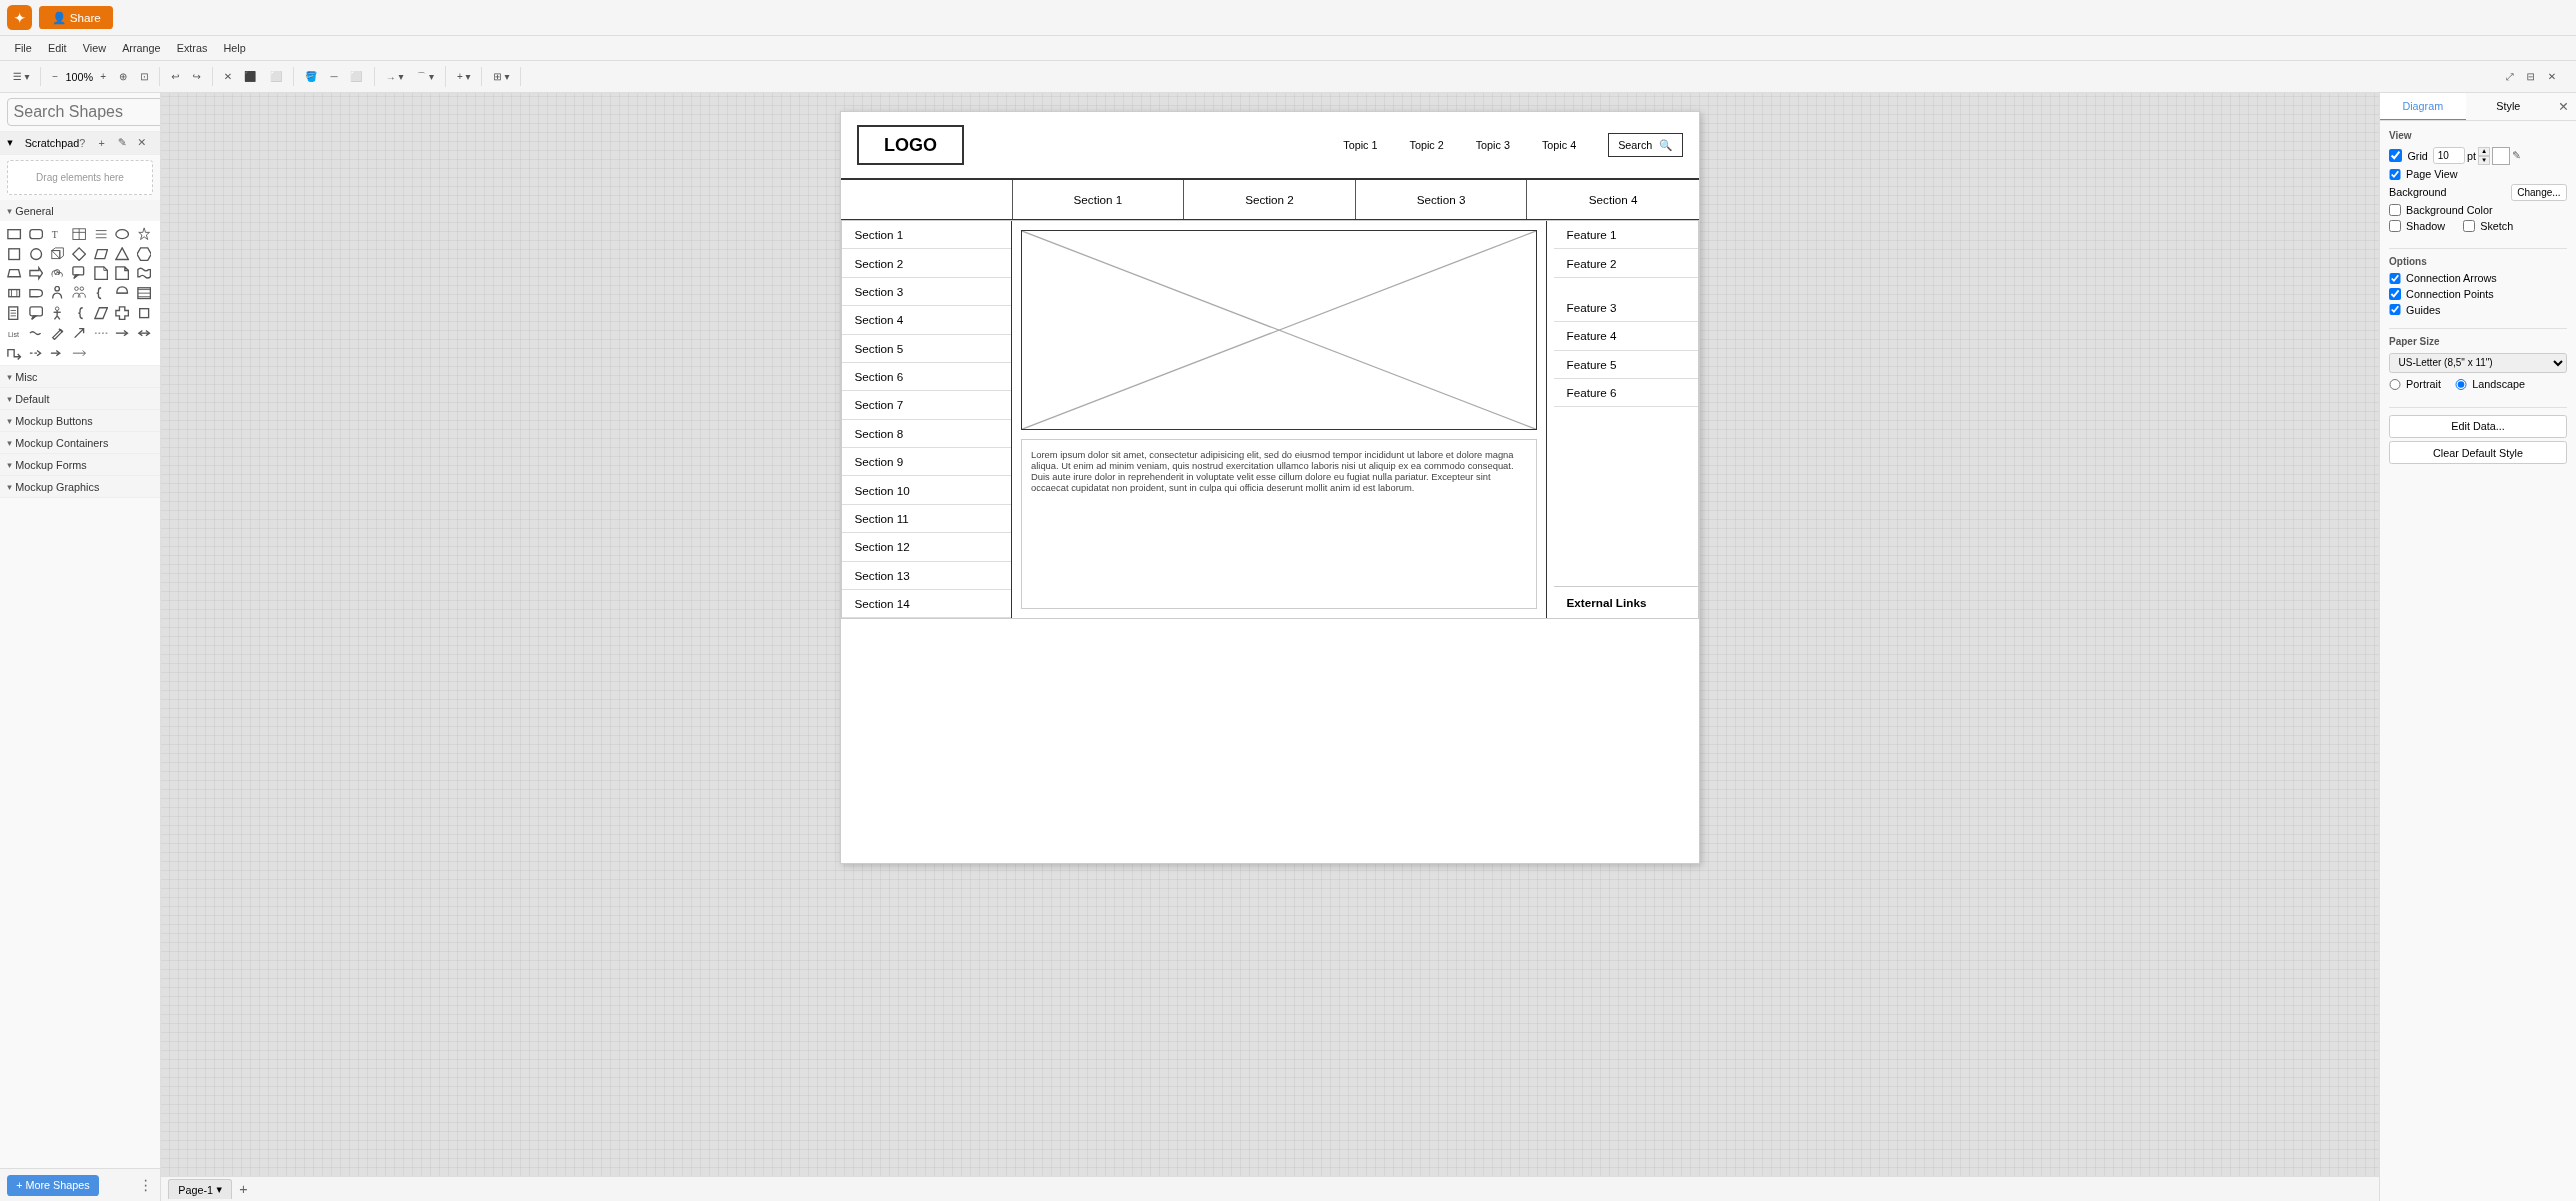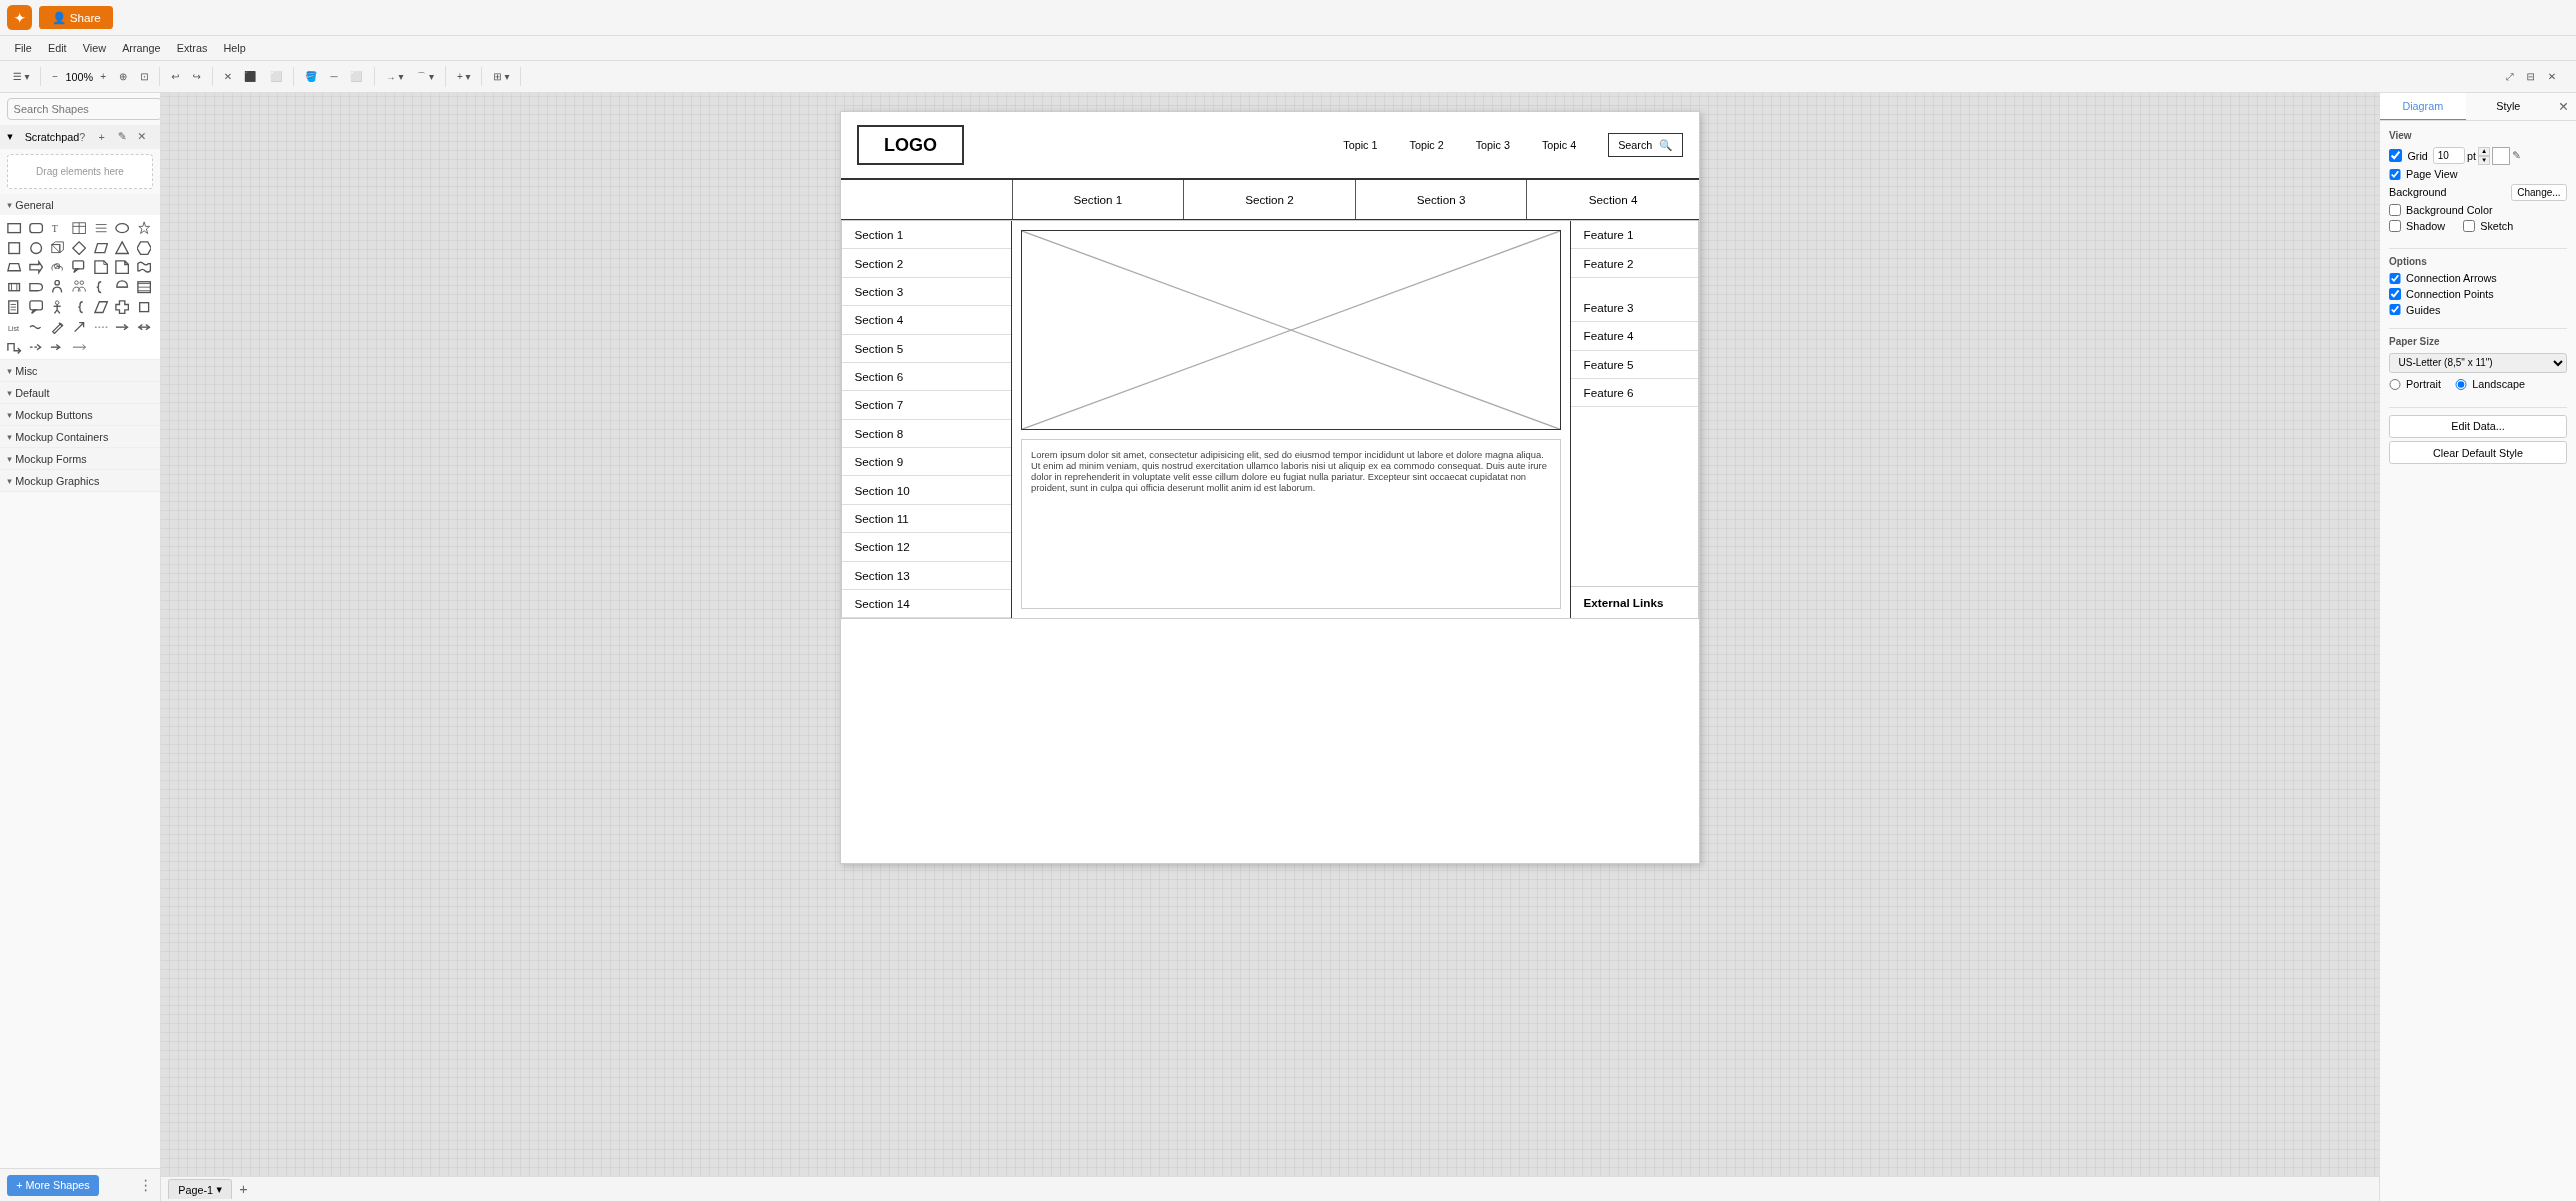--- a/index.html
+++ b/index.html
@@ -152,21 +152,21 @@
     <button class="tb-btn">⤢</button>
     <button class="tb-btn">⊟</button>
     <button class="tb-btn">✕</button>
   </div>
 </div>
 
 <div id="main">
 
   <div id="left-panel">
     <div id="search-shapes">
-      <input id="search-input" class="tb-btn" type="text" style="flex: 1 1 0%; border: 0.9px solid rgb(204, 204, 204); border-radius: 4px; padding: 3.6px 5.4px; font-size: 11px;" placeholder="Search Shapes">
+      <input id="search-input" class="tb-btn" type="text" style="flex: 1 1 0%; border: 0.9px solid rgb(204, 204, 204); border-radius: 4px; padding: 3.6px 5.4px; font-size: 16px;" placeholder="Search Shapes">
 
     </div>
 
     <div id="scratchpad-header" style="display:flex;align-items:center;padding:4.5px 7.2px;background:#f0f0f0;border-bottom:0.9px solid #eee;font-size:10.8px;font-weight:500;">
       <span style="margin-right:1.8px;">▾</span>
       <span style="flex:1;">Scratchpad</span>
       <span style="cursor:pointer;color:#666;margin-right:3.6px;">?</span>
       <span style="cursor:pointer;color:#666;margin-right:3.6px;">+</span>
       <span style="cursor:pointer;color:#666;margin-right:3.6px;">✎</span>
       <span style="cursor:pointer;color:#666;">✕</span>
@@ -538,21 +538,21 @@
                 <div style="flex:1;border:1.8px solid #333;margin:9px;position:relative;min-height:179px;">
                   <svg width="100%" height="100%" style="position:absolute;top:0;left:0;" preserveAspectRatio="none" viewBox="0 0 572 224">
                     <line x1="0" y1="0" x2="100%" y2="100%" stroke="#aaa" stroke-width="1.5"></line>
                     <line x1="100%" y1="0" x2="0" y2="100%" stroke="#aaa" stroke-width="1.5"></line>
                   </svg>
                 </div>
 
                 <div style="height:170px;margin:0 9px 9px 9px;border:0.9px solid #ccc;padding:9px;font-size:9.4px;color:#444;overflow:hidden;font-family:Arial,sans-serif;">Lorem ipsum dolor sit amet, consectetur adipisicing elit, sed do eiusmod tempor incididunt ut labore et dolore magna aliqua. Ut enim ad minim veniam, quis nostrud exercitation ullamco laboris nisi ut aliquip ex ea commodo consequat. Duis aute irure dolor in reprehenderit in voluptate velit esse cillum dolore eu fugiat nulla pariatur. Excepteur sint occaecat cupidatat non proident, sunt in culpa qui officia deserunt mollit anim id est laborum.</div>
               </div>
 
-              <div style="width:128px;border-left:1.8px solid #333;display:flex;flex-direction:column;">
+              <div style="width:152px;border-left:1.8px solid #333;display:flex;flex-direction:column;padding-left:7px;">
                 <div style="flex:1;">
                   <div style="padding:7.2px 12.5px;font-size:11.7px;border-bottom:0.9px solid #ddd;">Feature 1</div>
                   <div style="padding:7.2px 12.5px;font-size:11.7px;border-bottom:0.9px solid #ddd;">Feature 2</div>
                   <div style="padding:7.2px 12.5px;font-size:11.7px;border-bottom:0.9px solid #ddd;margin-top:16px;">Feature 3</div>
                   <div style="padding:7.2px 12.5px;font-size:11.7px;border-bottom:0.9px solid #ddd;">Feature 4</div>
                   <div style="padding:7.2px 12.5px;font-size:11.7px;border-bottom:0.9px solid #ddd;">Feature 5</div>
                   <div style="padding:7.2px 12.5px;font-size:11.7px;border-bottom:0.9px solid #ddd;">Feature 6</div>
                 </div>
                 <div style="border-top:0.9px solid #ccc;padding:9px 12.5px;font-size:11.7px;font-weight:bold;">External Links</div>
               </div>

